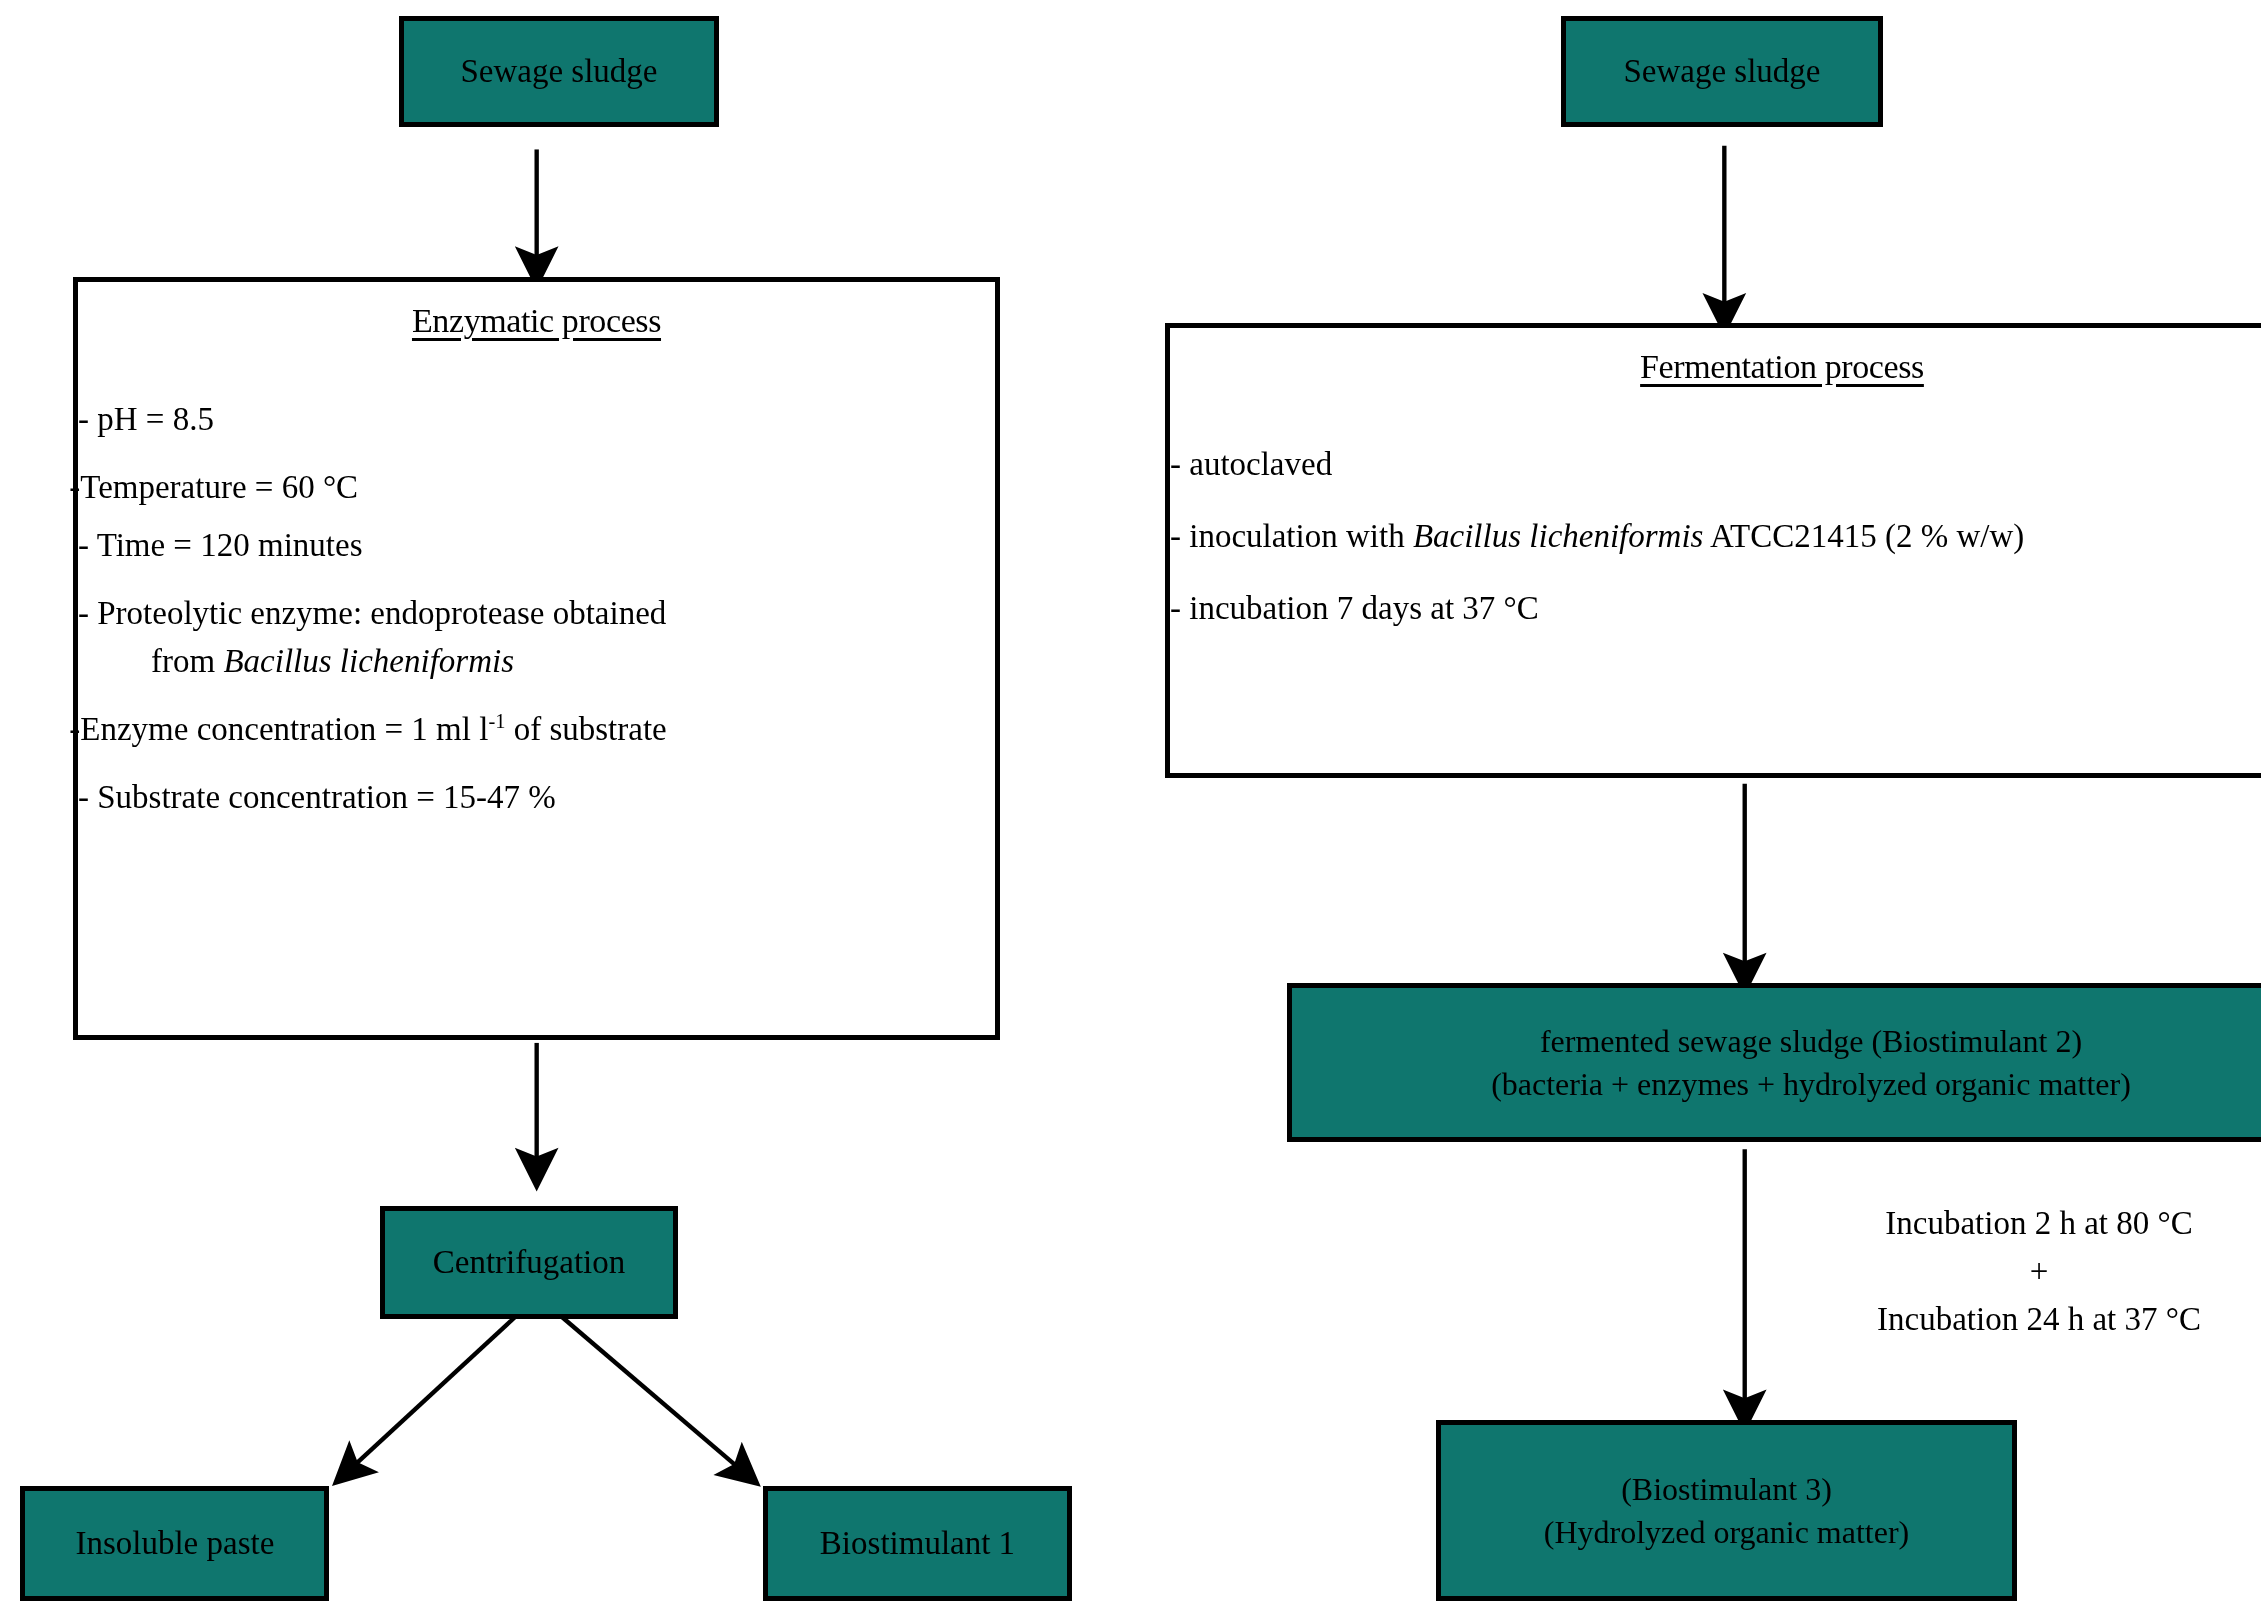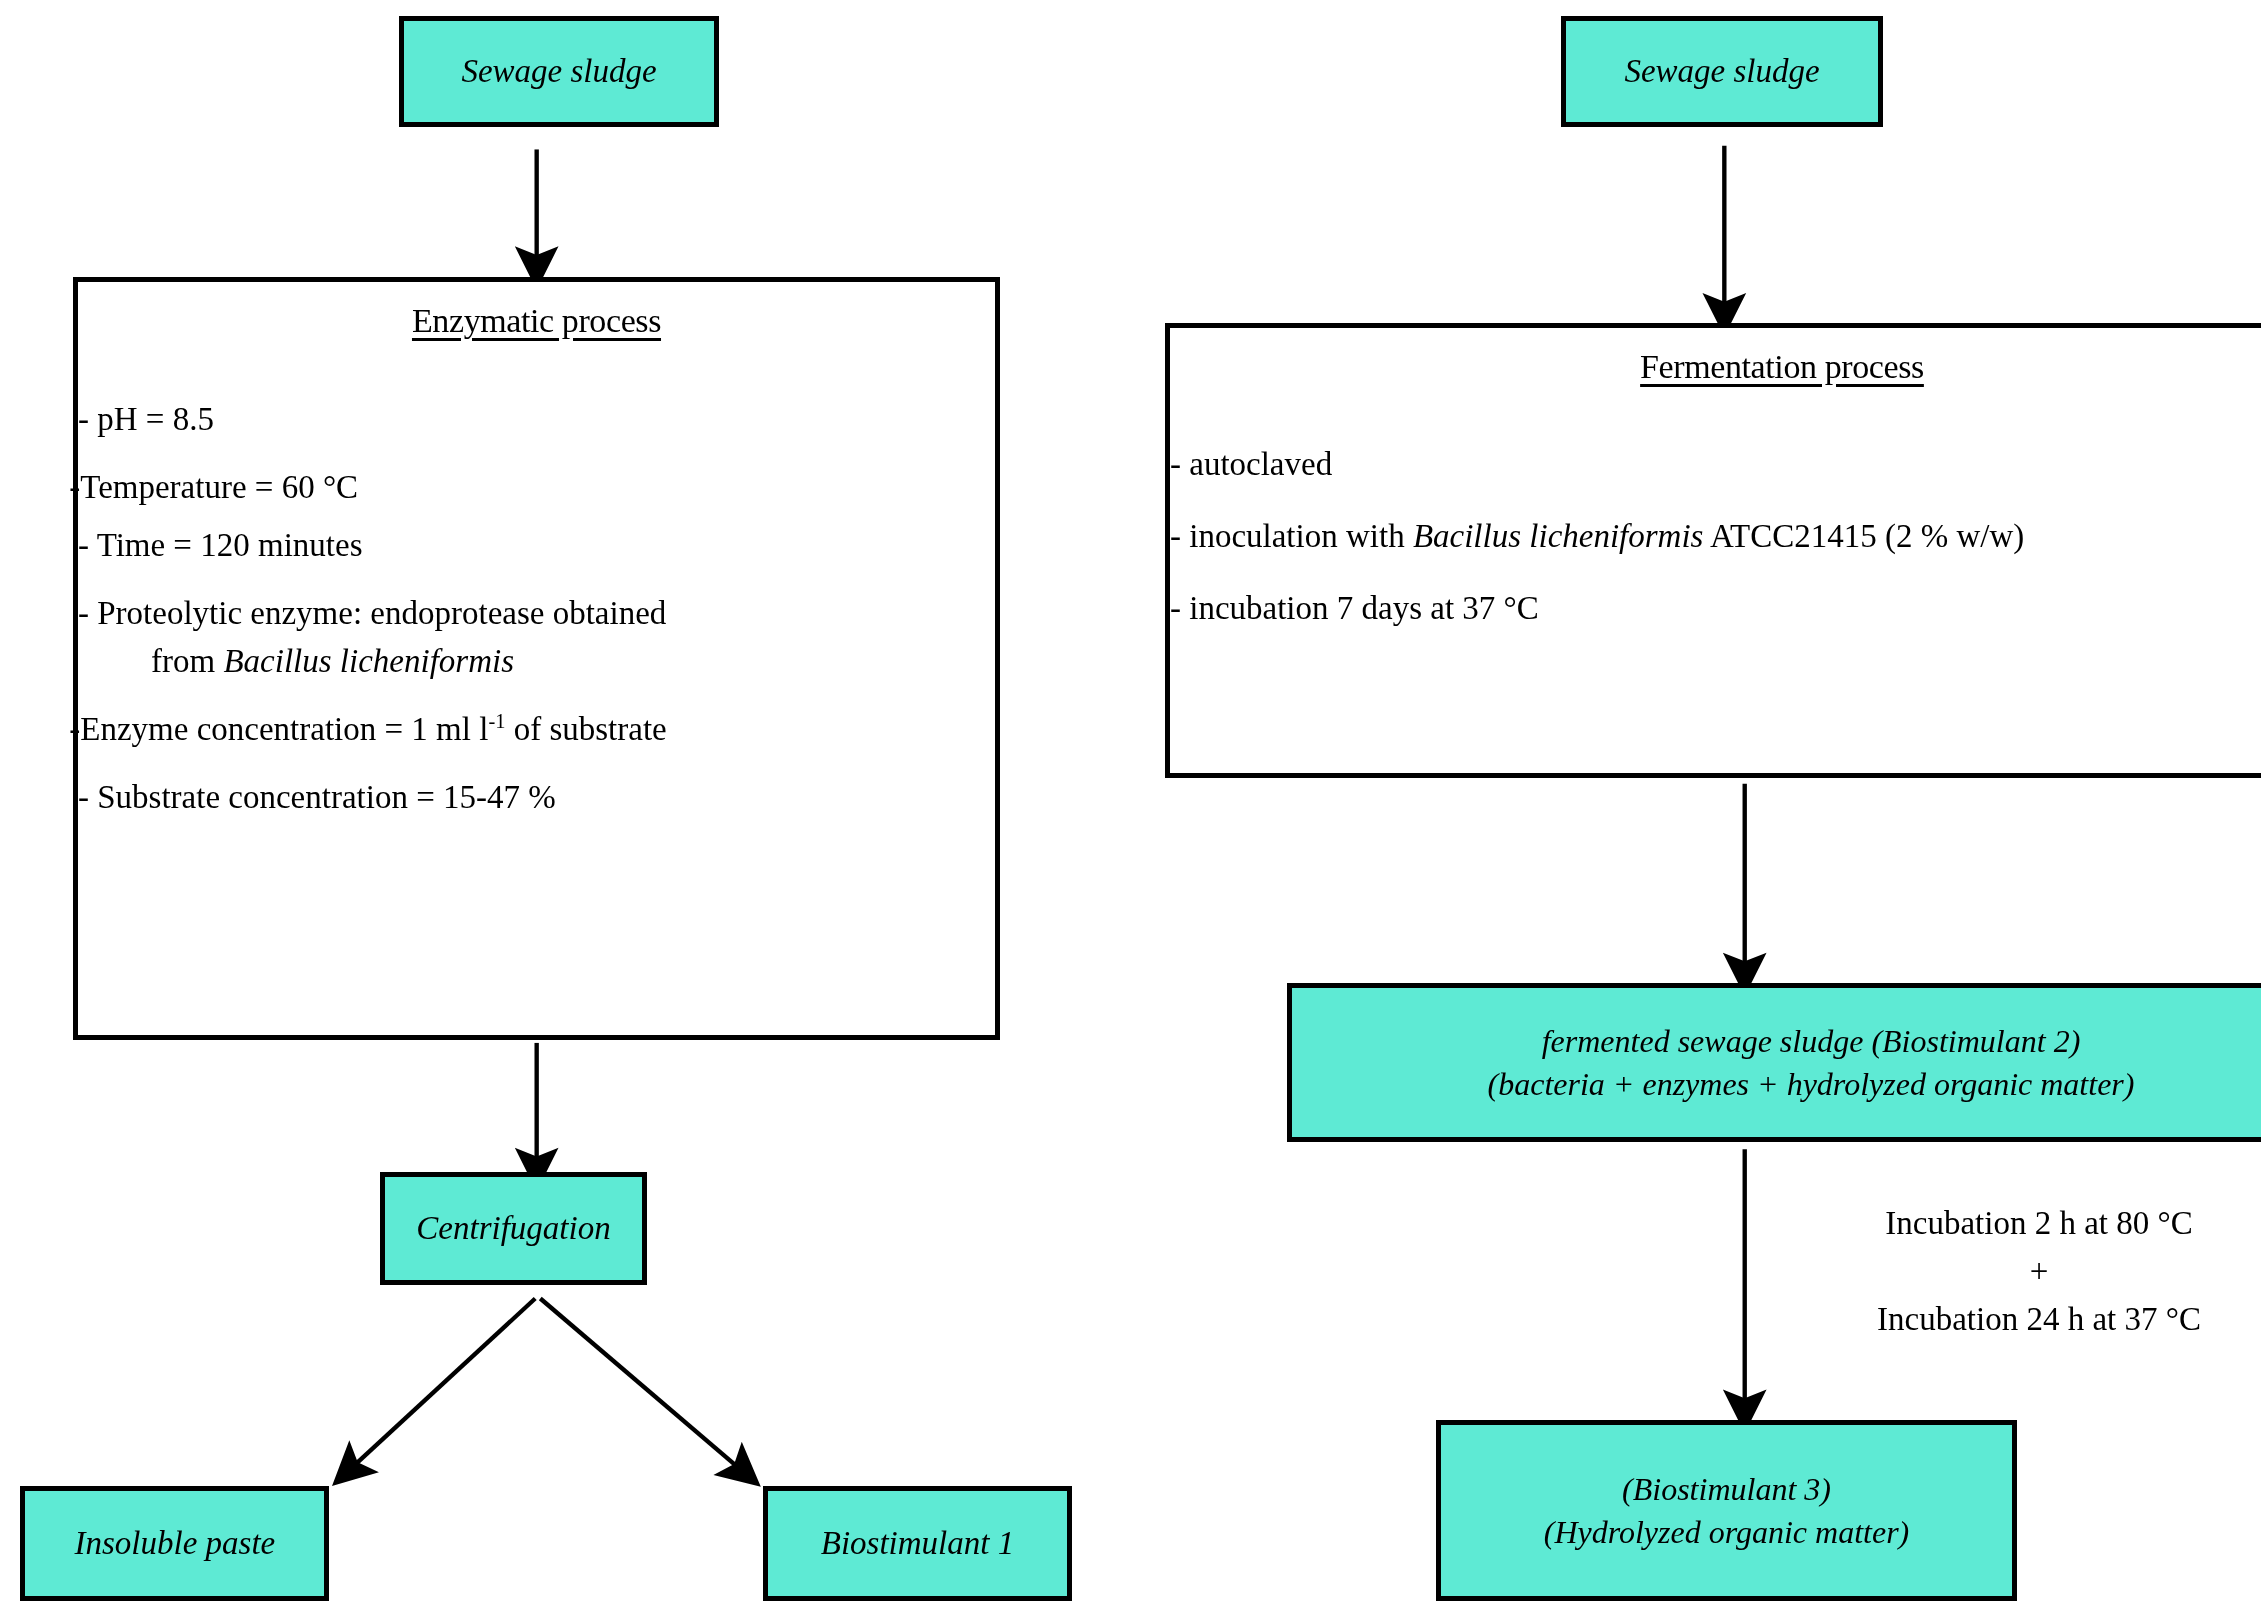--- a/index.html
+++ b/index.html
@@ -21,28 +21,27 @@
     position: absolute;
     left: 0;
     top: 0;
     width: 2261px;
     height: 1622px;
     pointer-events: none;
   }
   .node {
     position: absolute;
     box-sizing: border-box;
-    background: #5eead4;
+    background: #0f766e;
     border: 5.1px solid #000000;
     display: flex;
     align-items: center;
     justify-content: center;
     text-align: center;
     line-height: 1.32;
-    font-style: italic;
   }
   .node.plain {
     font-size: 33px;
   }
   .node.wide-text {
     font-size: 32px;
   }
   
   .panel {
     position: absolute;
@@ -136,21 +135,21 @@
       </li>
 
       <li style="margin-bottom:31px; margin-left:-8.7px;">
         <span>-Enzyme concentration = 1 ml l</span><span class="sup">-1</span><span> of substrate</span>
       </li>
 
       <li>- Substrate concentration = 15-47 %</li>
     </ul>
   </div>
 
-  <div class="node plain" style="left:380px; top:1172px; width:267px; height:113px;">
+  <div class="node plain" style="left:380px; top:1206px; width:298px; height:113px;">
     <span>Centrifugation</span>
   </div>
 
   <div class="node plain" style="left:20.4px; top:1486px; width:309px; height:115px;">
     <span>Insoluble paste</span>
   </div>
 
   <div class="node plain" style="left:763px; top:1486px; width:309px; height:115px;">
     <span>Biostimulant 1</span>
   </div>

